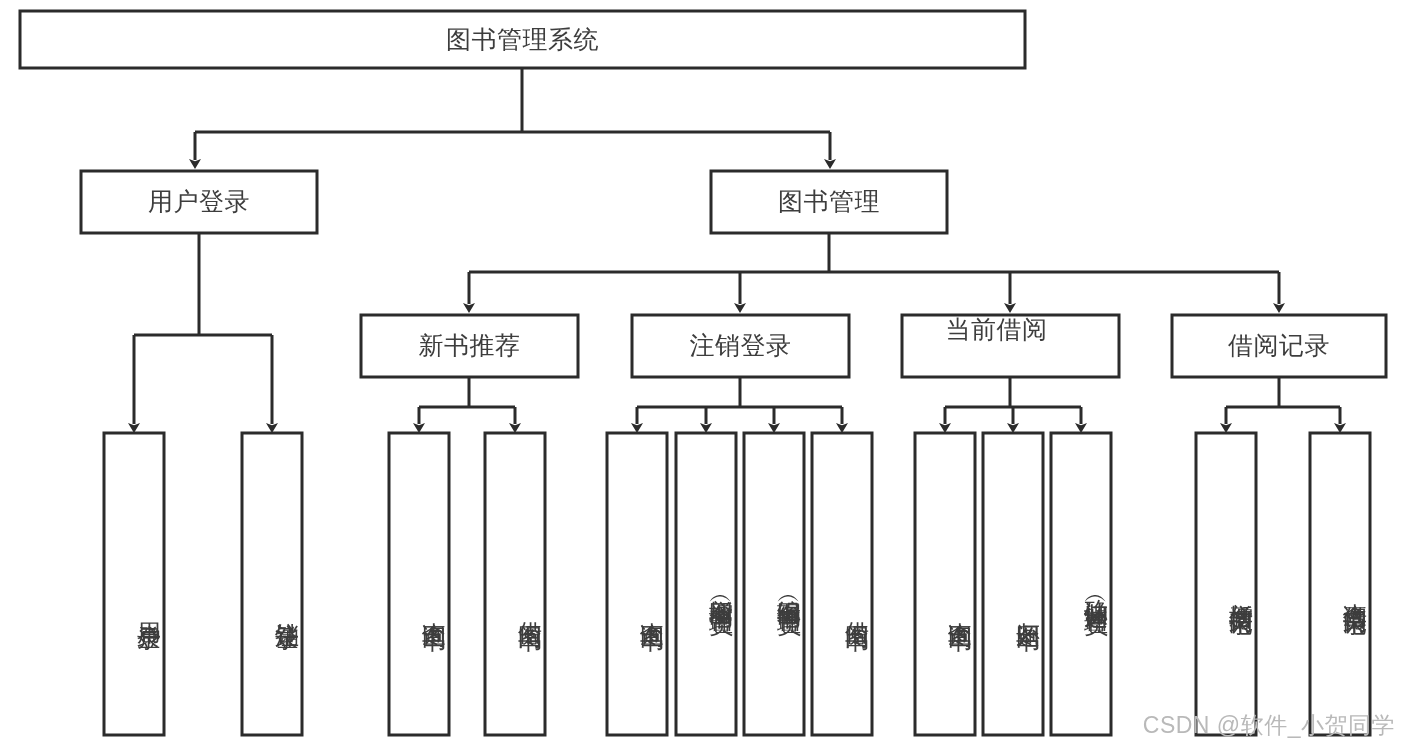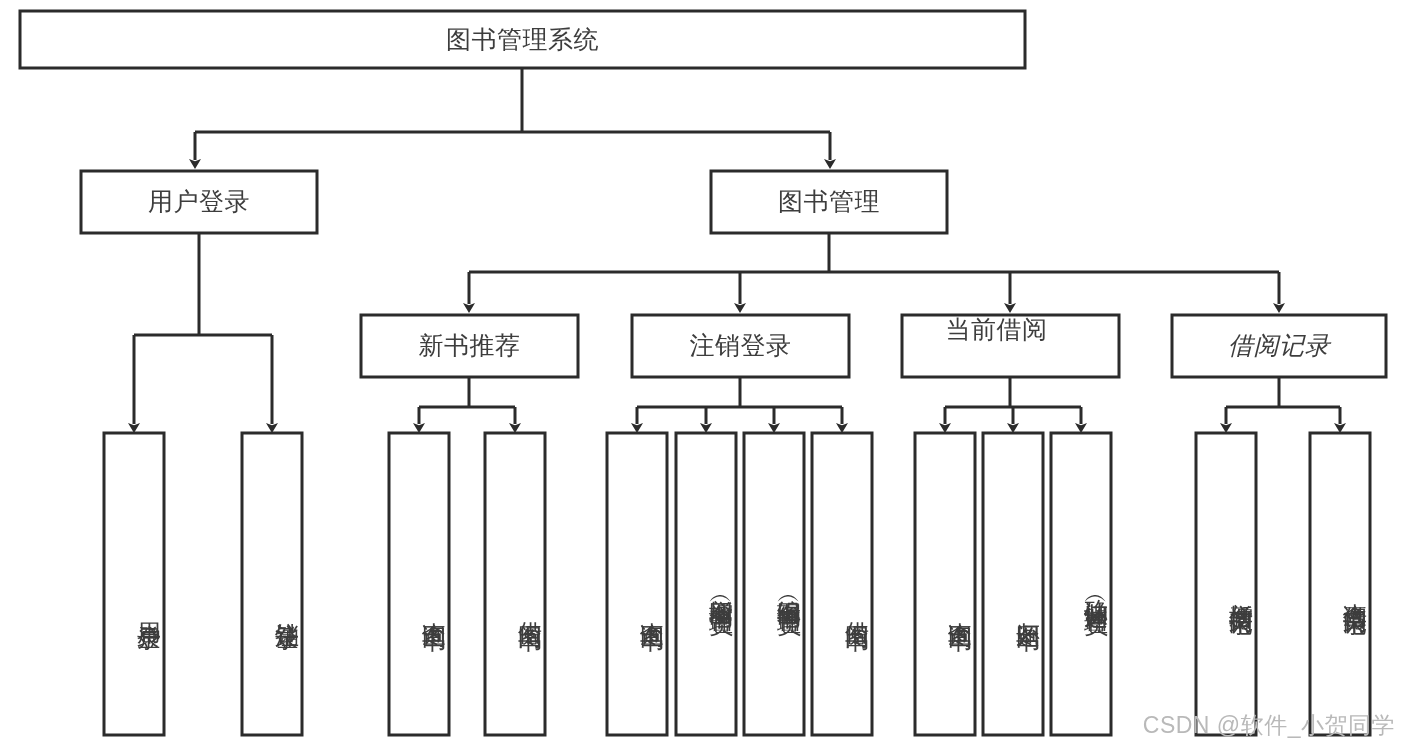--- a/index.html
+++ b/index.html
@@ -143,21 +143,21 @@
   </svg>
 
   <div class="node-label horizontal" style="left:20px; top:11px; width:1005px; height:57px;">图书管理系统</div>
 
   <div class="node-label horizontal" style="left:81px; top:171px; width:236px; height:62px;">用户登录</div>
   <div class="node-label horizontal" style="left:361px; top:315px; width:217px; height:62px;">新书推荐</div>
 
   <div class="node-label horizontal" style="left:711px; top:171px; width:236px; height:62px;">图书管理</div>
   <div class="node-label horizontal" style="left:632px; top:315px; width:217px; height:62px;">注销登录</div>
   <div class="node-label horizontal" style="left:902px; top:299px; width:189px; height:62px;">当前借阅</div>
-  <div class="node-label horizontal" style="left:1172px; top:315px; width:214px; height:62px;font-style:italic;">借阅记录</div>
+  <div class="node-label horizontal" style="left:1172px; top:315px; width:214px; height:62px;">借阅记录</div>
 
   <div class="node-label vertical" style="left:104px; top:479px; width:60px; height:250px;">用户登录</div>
   <div class="node-label vertical" style="left:242px; top:479px; width:60px; height:250px;">注销登录</div>
   <div class="node-label vertical" style="left:389px; top:479px; width:60px; height:250px;">查询图书</div>
   <div class="node-label vertical" style="left:485px; top:479px; width:60px; height:250px;">借阅图书</div>
   <div class="node-label vertical" style="left:607px; top:479px; width:60px; height:250px;">查询图书</div>
   <div class="node-label vertical" style="left:676px; top:440px; width:60px; height:292px;">新增图书（管理员）</div>
   <div class="node-label vertical" style="left:744px; top:440px; width:60px; height:292px;">编辑图书（管理员）</div>
   <div class="node-label vertical" style="left:812px; top:479px; width:60px; height:250px;">借阅图书</div>
   <div class="node-label vertical" style="left:915px; top:479px; width:60px; height:250px;">查询图书</div>

